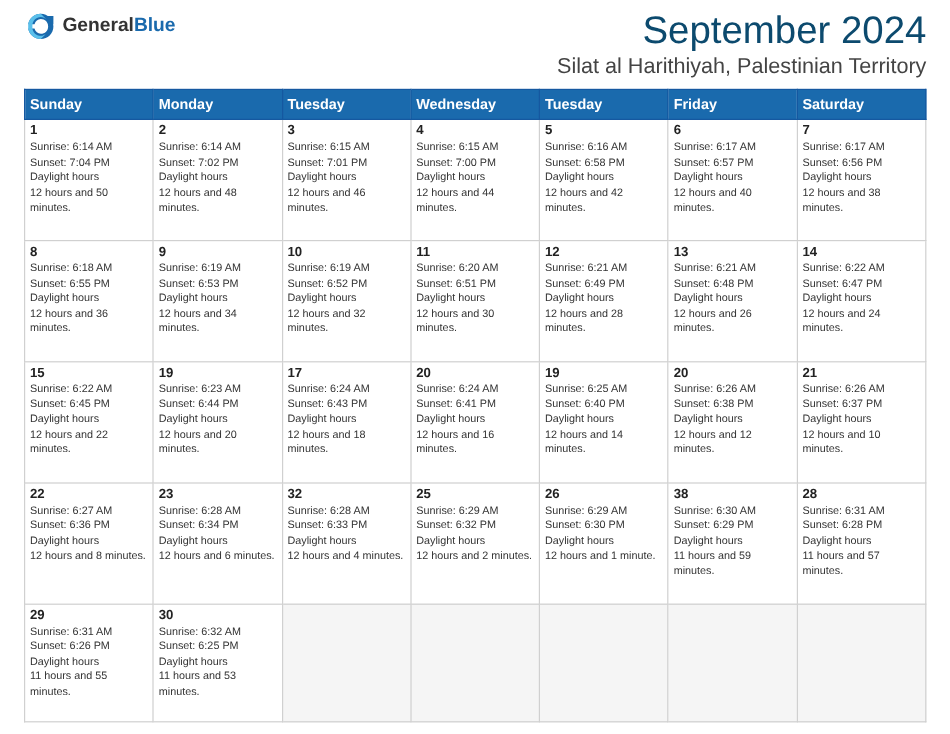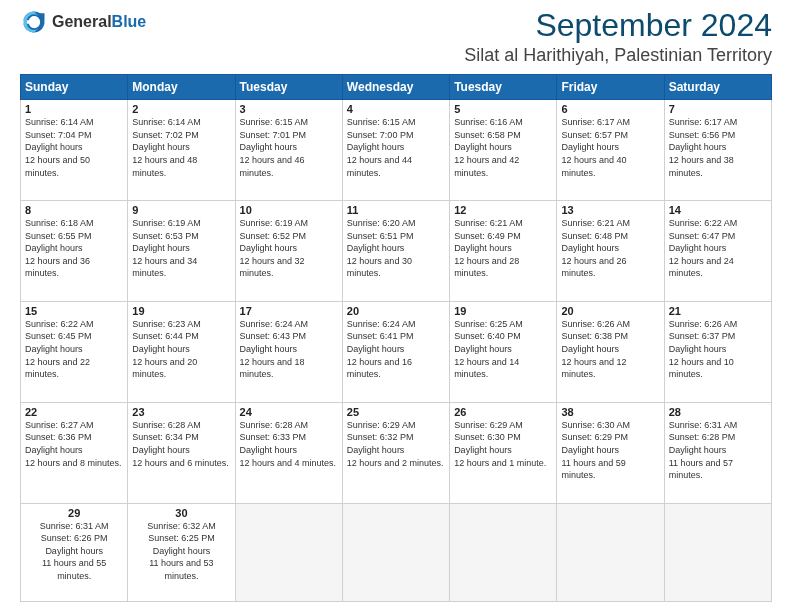--- a/index.html
+++ b/index.html
@@ -72,21 +72,20 @@
       color: #333;
       height: 85px;
       width: 14.28%;
       background: #fff;
     }
     .calendar td.empty {
       background: #f5f5f5;
     }
     .calendar td.last-row {
       height: 75px;
-      text-align: center;
     }
     .day-num {
       font-size: 11px;
       font-weight: bold;
       color: #222;
       display: block;
       margin-bottom: 1px;
     }
     .day-info {
       font-size: 9px;
@@ -223,21 +222,21 @@
         <tr>
           <td>
             <span class="day-num">22</span>
             <div class="day-info">Sunrise: 6:27 AM<br>Sunset: 6:36 PM<br>Daylight hours<br>12 hours and 8 minutes.</div>
           </td>
           <td>
             <span class="day-num">23</span>
             <div class="day-info">Sunrise: 6:28 AM<br>Sunset: 6:34 PM<br>Daylight hours<br>12 hours and 6 minutes.</div>
           </td>
           <td>
-            <span class="day-num">24</span>
+            <span class="day-num">32</span>
             <div class="day-info">Sunrise: 6:28 AM<br>Sunset: 6:33 PM<br>Daylight hours<br>12 hours and 4 minutes.</div>
           </td>
           <td>
             <span class="day-num">25</span>
             <div class="day-info">Sunrise: 6:29 AM<br>Sunset: 6:32 PM<br>Daylight hours<br>12 hours and 2 minutes.</div>
           </td>
           <td>
             <span class="day-num">26</span>
             <div class="day-info">Sunrise: 6:29 AM<br>Sunset: 6:30 PM<br>Daylight hours<br>12 hours and 1 minute.</div>
           </td>

